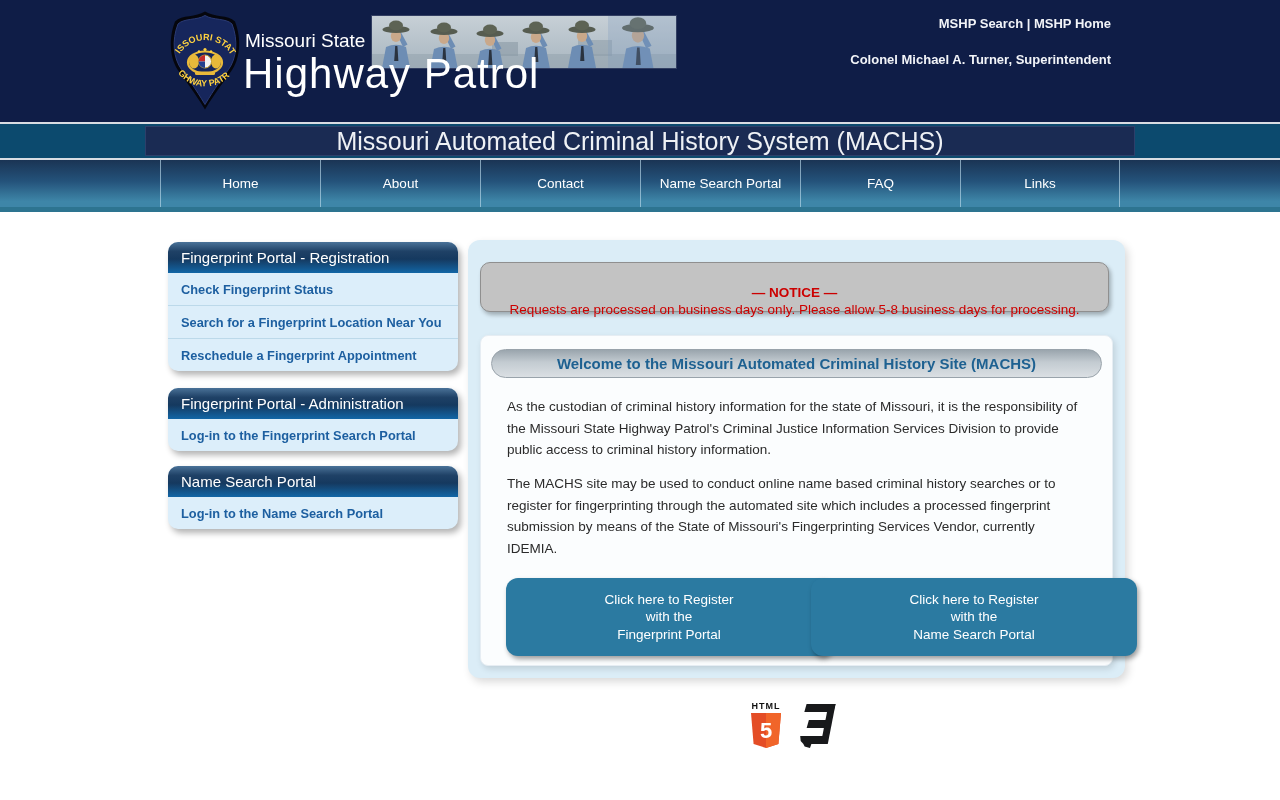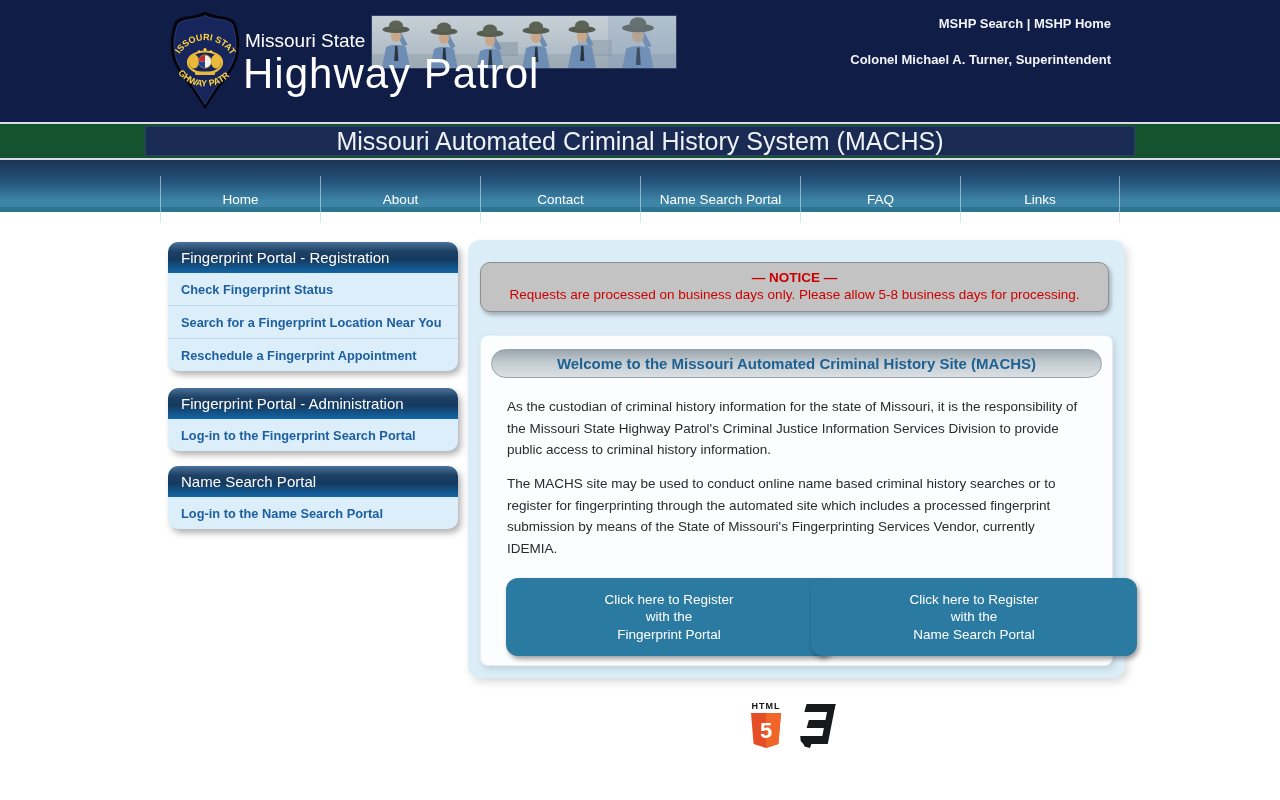--- a/index.html
+++ b/index.html
@@ -10,51 +10,51 @@
   .header { position:absolute; top:0; left:0; width:1280px; height:122px; background:#0f1d47; }
   .badge { position:absolute; left:167px; top:9px; width:76px; height:103px; }
   .agency-line1 { position:absolute; left:245px; top:30px; font-size:19px; color:#ffffff; }
   .agency-line2 { position:absolute; left:243px; top:50px; font-size:42px; color:#ffffff; letter-spacing:1px; z-index:3; }
   .troopers { position:absolute; left:372px; top:16px; width:304px; height:52px; z-index:2; box-shadow:0 0 0 1px rgba(255,255,255,0.15); }
   .top-links { position:absolute; top:16px; left:850px; width:261px; text-align:right; font-size:13px; font-weight:bold; color:#f2f4f8; cursor:pointer; }
   .superintendent { position:absolute; top:52px; left:770px; width:341px; text-align:right; font-size:13px; font-weight:bold; color:#f2f4f8; }
 
   
   .hline1 { position:absolute; top:122px; left:0; width:1280px; height:2px; background:#d9dde3; }
-  .banner { position:absolute; top:124px; left:0; width:1280px; height:34px; background:#14532d; }
+  .banner { position:absolute; top:124px; left:0; width:1280px; height:34px; background:#0c4a6e; }
   .banner-inner { position:absolute; top:2px; left:145px; width:990px; height:30px; background:#1a2b53; border:1px solid #2d3f6a; }
   .banner-title { width:100%; text-align:center; line-height:28px; font-size:25px; color:#eef1f5; }
   .hline2 { position:absolute; top:158px; left:0; width:1280px; height:2px; background:#d9dde3; }
 
   
   .nav { position:absolute; top:160px; left:0; width:1280px; height:52px;
          background:linear-gradient(180deg,#1a3454 0%, #24527a 45%, #3e86a8 88%, #3e86a8 100%);
          border-bottom:5px solid #2d7490; }
-  .nav-cell { position:absolute; top:16px; height:47px; width:160px; border-left:1px solid rgba(186,216,233,0.65);
+  .nav-cell { position:absolute; top:0; height:47px; width:160px; border-left:1px solid rgba(186,216,233,0.65);
               color:#ffffff; font-size:13.5px; text-align:center; line-height:47px; cursor:pointer; }
   .nav-cell.last { border-right:1px solid rgba(186,216,233,0.65); }
 
   
   .panel { position:absolute; left:168px; width:290px; border-radius:10px; overflow:hidden;
            box-shadow:3px 4px 6px rgba(0,0,0,0.30); background:#dceefa; }
   .panel-header { height:31px; line-height:31px; padding-left:13px; color:#ffffff; font-size:15px;
                   background:linear-gradient(180deg,#4a7298 0%, #1f4166 30%, #15395f 55%, #1266a6 100%); }
   .panel-item { padding:9px 12px 8px 13px; font-size:12.8px; font-weight:bold; color:#1d5fa0;
                 white-space:nowrap; cursor:pointer; }
   .panel-item + .panel-item { border-top:1px solid #bcd9ea; }
   #panel-0 { top:242px; }
   #panel-1 { top:388px; }
   #panel-2 { top:466px; }
 
   
   .main { position:absolute; left:468px; top:240px; width:657px; height:438px; background:#dbedf7;
           border-radius:12px; box-shadow:3px 4px 8px rgba(0,0,0,0.15); }
   .notice { position:absolute; left:12px; top:22px; width:629px; height:50px; background:#c3c3c3;
             border:1px solid #8f8f8f; border-radius:10px; box-shadow:2px 3px 4px rgba(0,0,0,0.28);
-            text-align:center; padding-top:7px; }
+            text-align:center; padding-top:22px; }
   .notice-title { font-size:13.5px; font-weight:bold; color:#cc0000; }
   .notice-text { font-size:13.5px; color:#cc0000; margin-top:2px; }
 
   .welcome { position:absolute; left:12px; top:95px; width:633px; height:331px; background:#fbfdfe;
              border:1px solid #e6edf3; border-radius:8px; box-shadow:2px 3px 6px rgba(0,0,0,0.12); }
   .welcome-pill { position:absolute; left:10px; top:13px; width:611px; height:29px; border-radius:15px;
                   background:linear-gradient(180deg,#9aa5ad 0%, #c3cbd1 45%, #dadfe3 100%);
                   border:1px solid #99a3ab; text-align:center; line-height:27px;
                   font-size:15px; font-weight:bold; color:#1e6191; }
   .para { position:absolute; left:26px; width:580px; font-size:13.5px; color:#2b2b2b; line-height:21.5px; }

